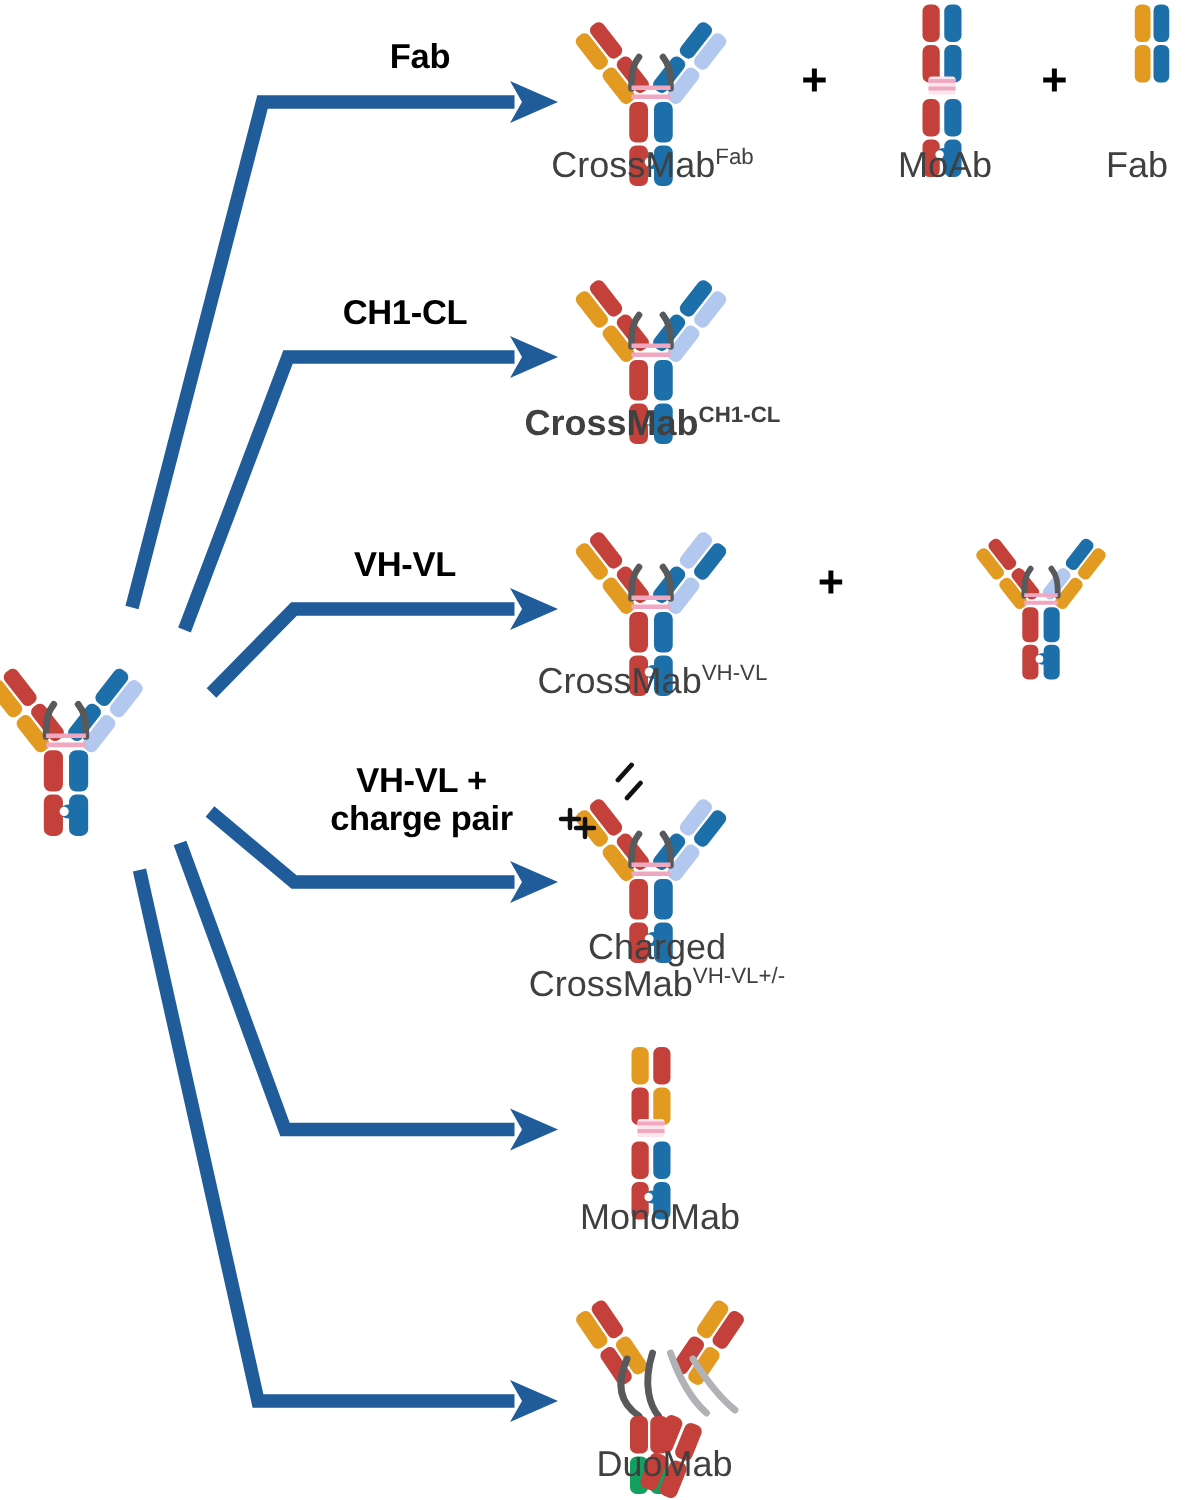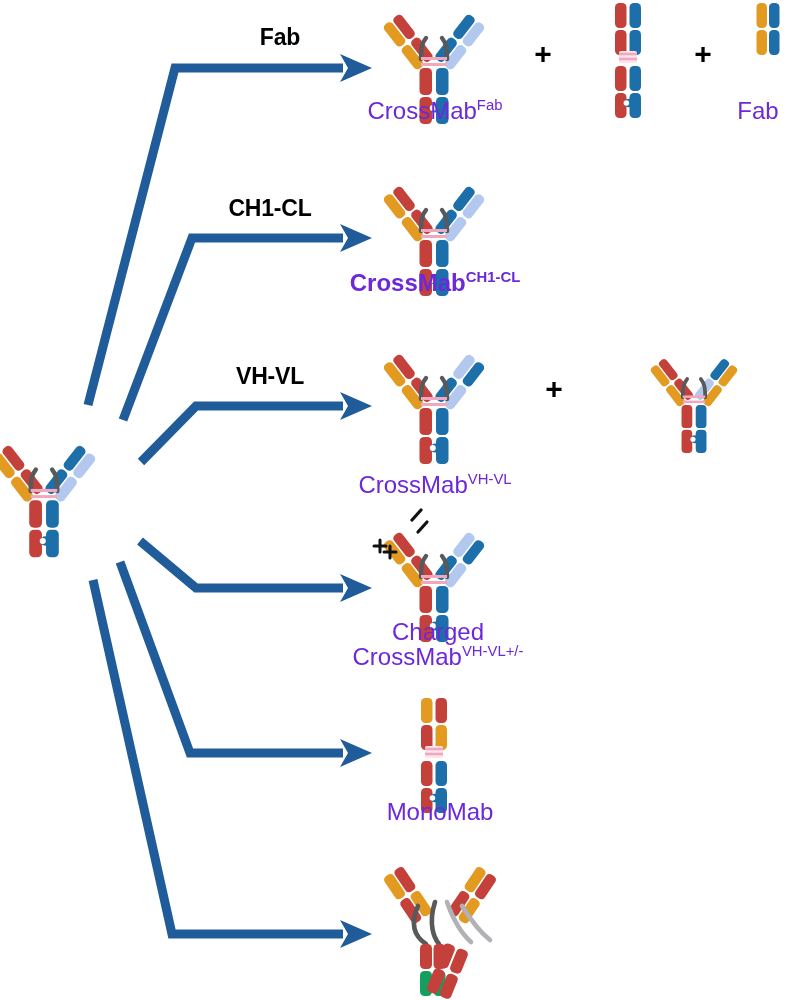--- a/index.html
+++ b/index.html
@@ -30,21 +30,21 @@
     font-size: 23px;
     color: #000000;
     text-align: center;
     letter-spacing: -0.2px;
     line-height: 1.08;
     white-space: pre;
   }
   .product-label {
     position: absolute;
     font-size: 24px;
-    color: #6d28d9;
+    color: #404040;
     text-align: center;
     line-height: 1.04;
     white-space: nowrap;
   }
   .product-label .sup {
     font-size: 0.62em;
     vertical-align: super;
     line-height: 0;
   }
   .plus-sign {
@@ -300,33 +300,36 @@
       <use href="#ab-duomab"></use>
     </g>
   </svg>
 
   <div class="branch-label" style="left:200px; top:25px; width:160px;">Fab</div>
 
   <div class="branch-label" style="left:180px; top:196px; width:180px;">CH1-CL</div>
 
   <div class="branch-label" style="left:180px; top:364px; width:180px;">VH-VL</div>
 
+  <div class="branch-label" style="left:186px; top:508px; width:190px;"><span>VH-VL +</span><br><span>charge pair</span></div>
 
   <div class="product-label" style="left:335px; top:99px; width:200px;"><span>CrossMab</span><span class="sup">Fab</span></div>
 
+  <div class="product-label" style="left:565px; top:99px; width:130px;">MoAb</div>
 
   <div class="product-label" style="left:718px; top:99px; width:80px;">Fab</div>
 
   <div class="product-label" style="left:325px; top:271px; width:220px;font-weight:bold;"><span>CrossMab</span><span class="sup">CH1-CL</span></div>
 
-  <div class="product-label" style="left:330px; top:443px; width:210px;margin-top:30px;"><span>CrossMab</span><span class="sup">VH-VL</span></div>
+  <div class="product-label" style="left:330px; top:443px; width:210px;"><span>CrossMab</span><span class="sup">VH-VL</span></div>
 
 
   <div class="product-label" style="left:350px; top:800px; width:180px;">MonoMab</div>
 
   <div class="product-label" style="left:318px; top:620px; width:240px;"><span>Charged</span><br><span>CrossMab</span><span class="sup">VH-VL+/-</span></div>
 
+  <div class="product-label" style="left:358px; top:965px; width:170px;">DuoMab</div>
 
   <div class="plus-sign" style="left:528px; top:37px; width:30px;">+</div>
   <div class="plus-sign" style="left:688px; top:37px; width:30px;">+</div>
   <div class="plus-sign" style="left:539px; top:372px; width:30px;">+</div>
 
 </div>
 
 </body></html>

